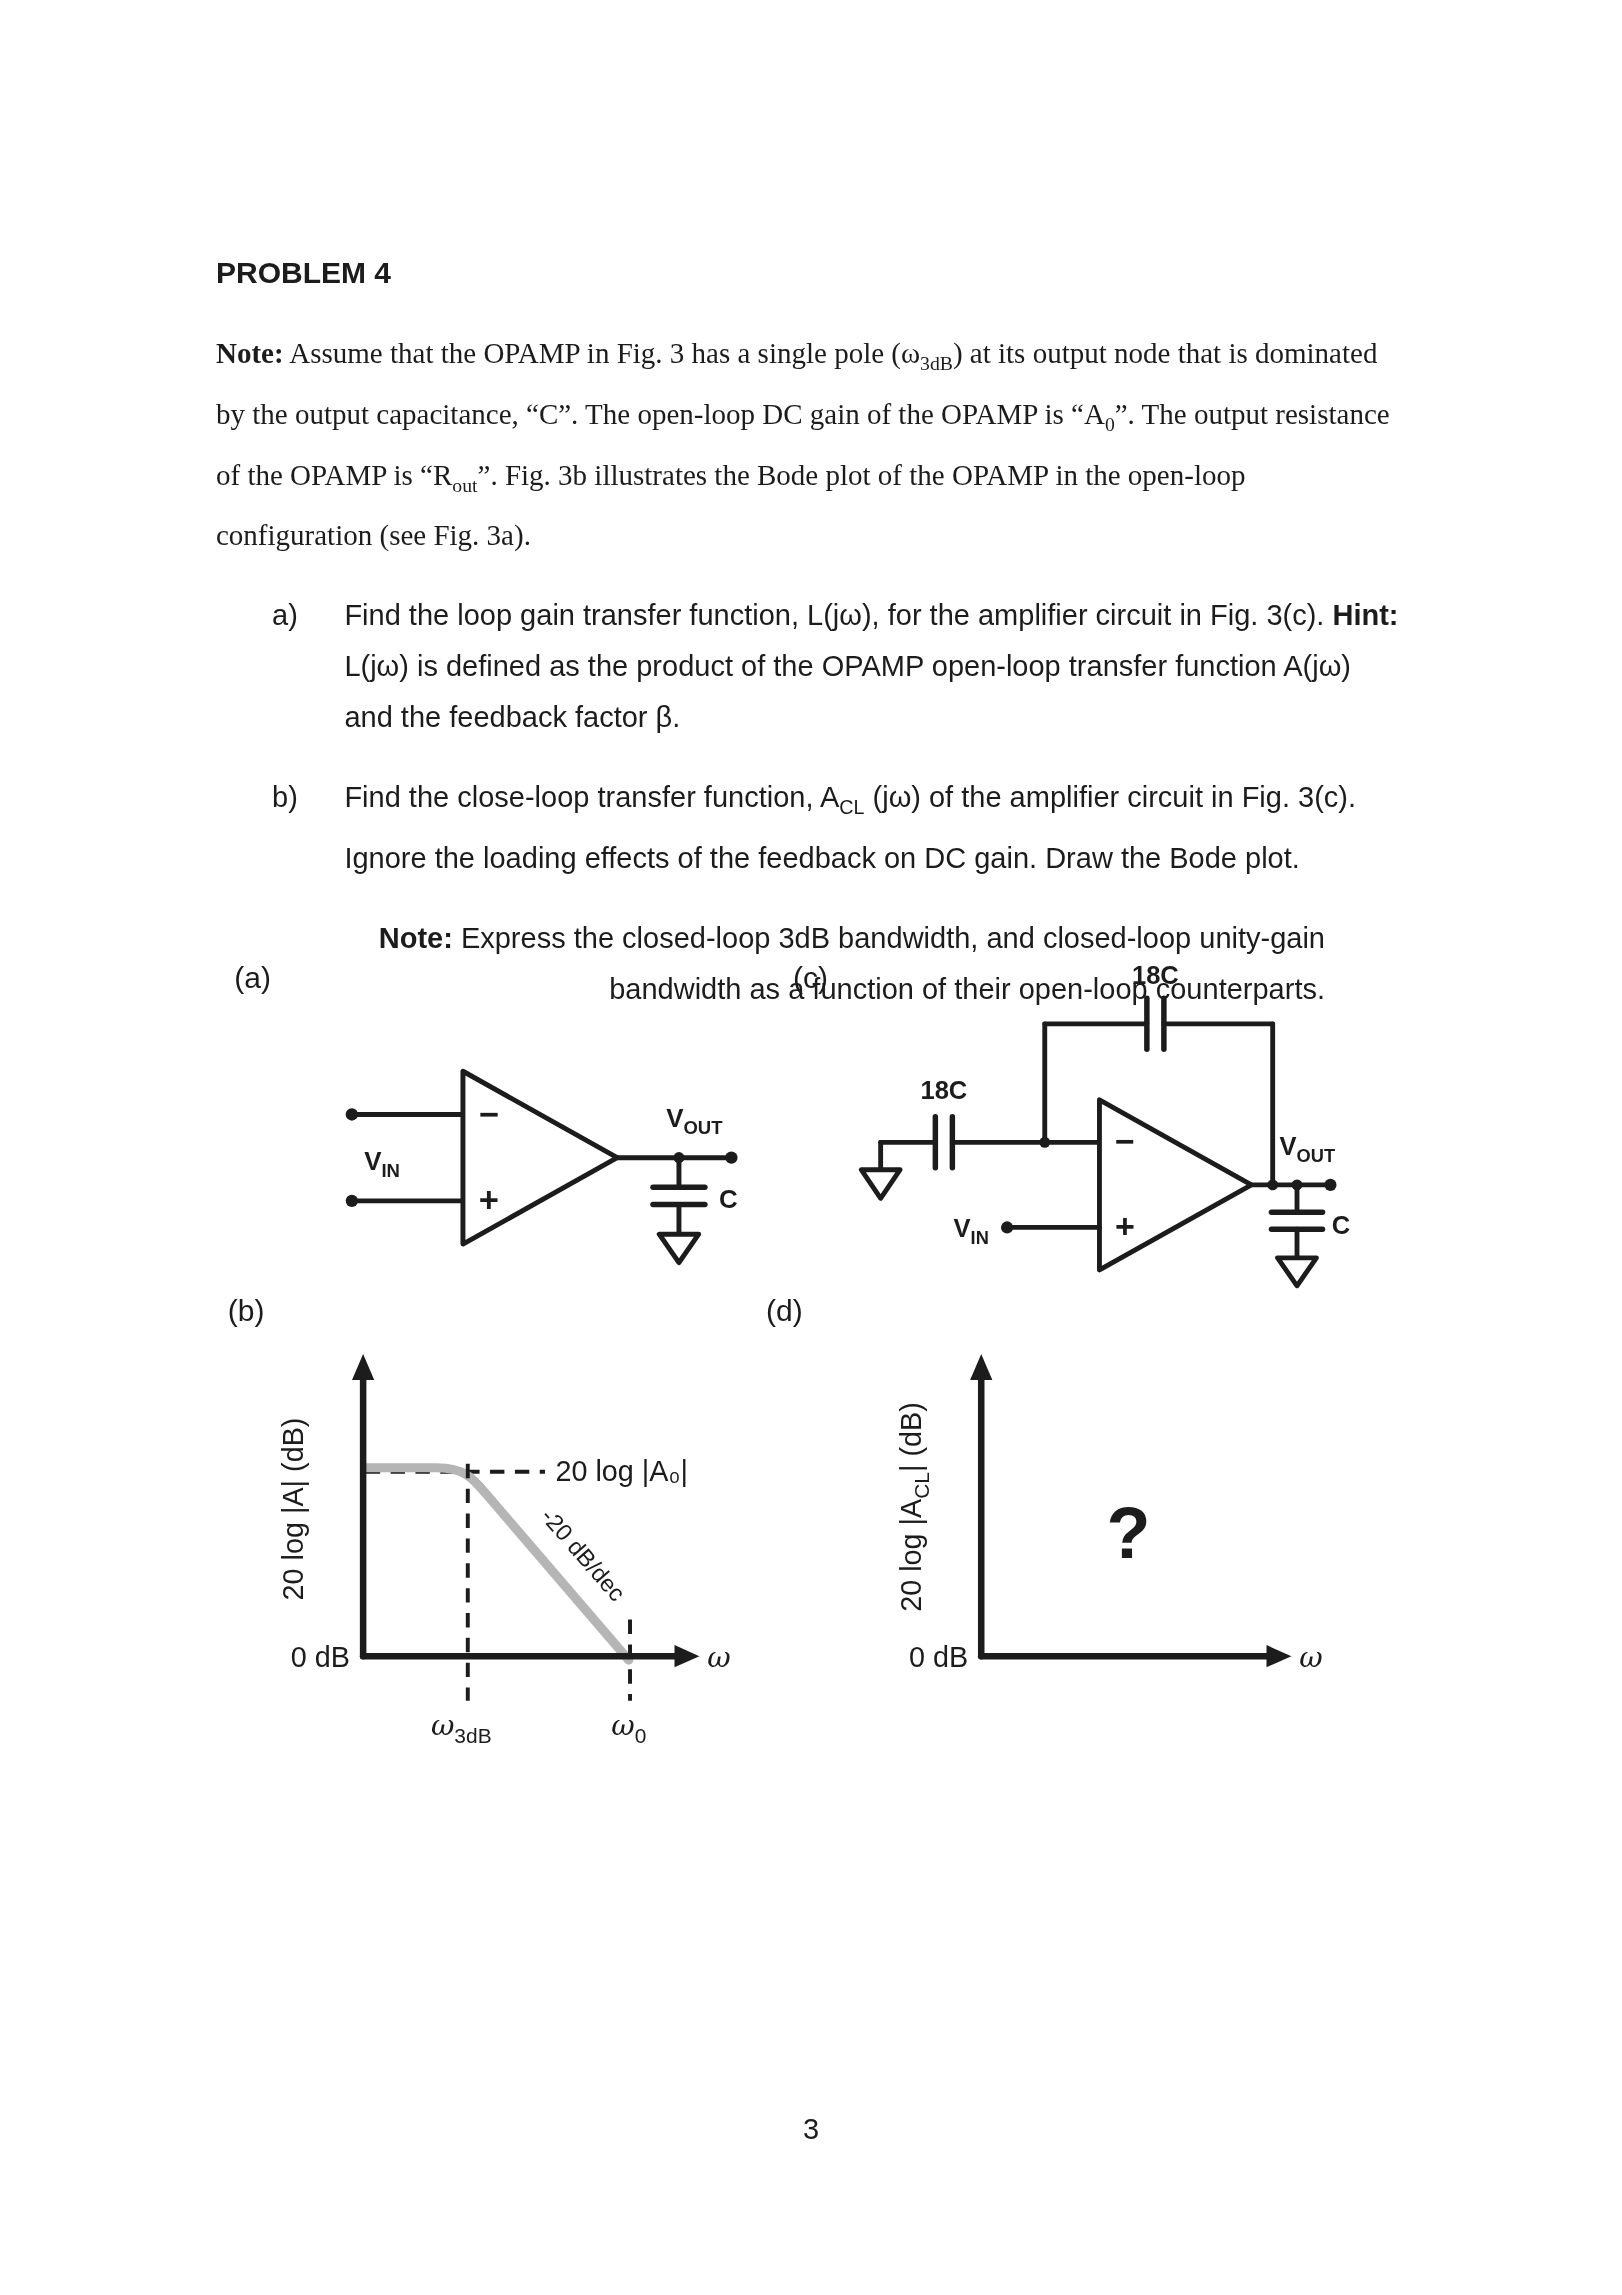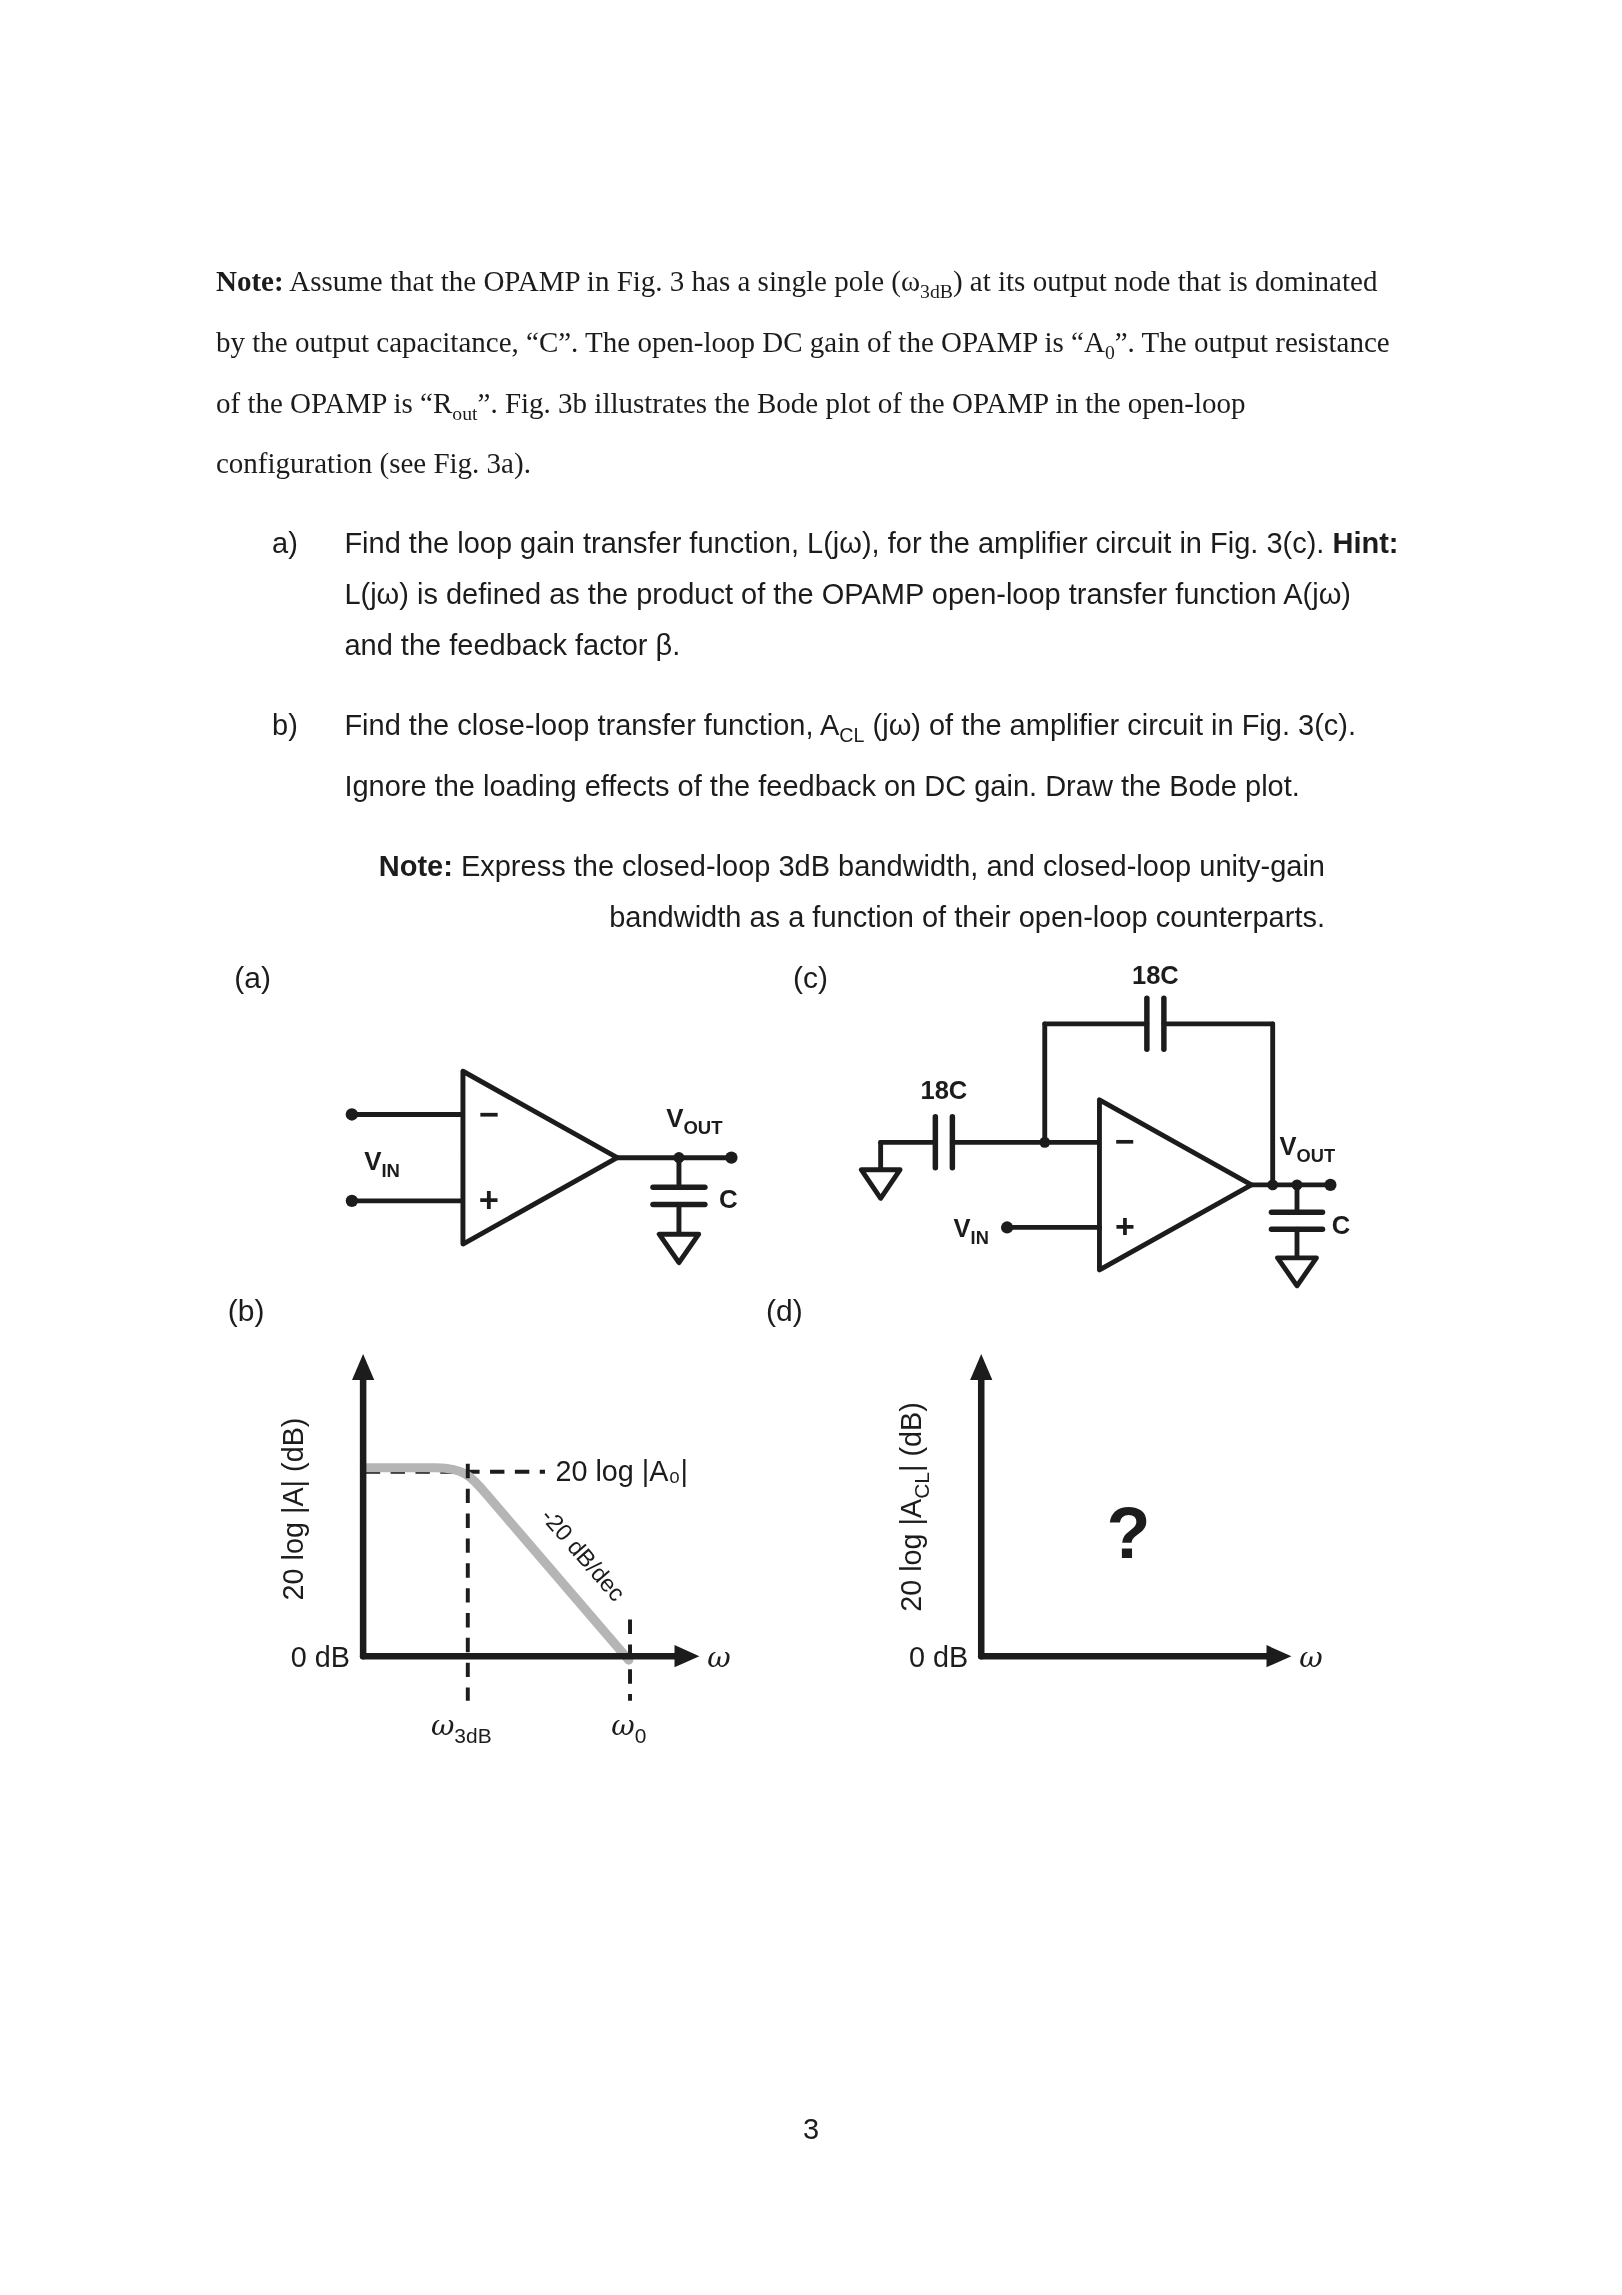--- a/index.html
+++ b/index.html
@@ -35,20 +35,21 @@
   .tick{font-size:44px;}
   .omega{font-family:"DejaVu Serif",serif;font-style:italic;}
   .qmark{font-weight:bold;font-size:110px;}
 </style>
 </head>
 <body>
 
 <div class="page">
 
   <div class="text-block">
+    <h1 class="problem-title">PROBLEM 4</h1>
     <p class="para"><b>Note:</b> Assume that the OPAMP in Fig. 3 has a single pole (ω<sub>3dB</sub>) at its output node that is dominated by the output capacitance, “C”. The open-loop DC gain of the OPAMP is “A<sub>0</sub>”. The output resistance of the OPAMP is “R<sub>out</sub>”. Fig. 3b illustrates the Bode plot of the OPAMP in the open-loop configuration (see Fig. 3a).</p>
     <div class="items">
       <div class="item">
         <span class="marker">a)</span>
         <span class="body">Find the loop gain transfer function, L(jω), for the amplifier circuit in Fig. 3(c). <b>Hint:</b> L(jω) is defined as the product of the OPAMP open-loop transfer function A(jω) and the feedback factor β.</span>
       </div>
       <div class="item">
         <span class="marker">b)</span>
         <span class="body">Find the close-loop transfer function, A<sub>CL</sub> (jω) of the amplifier circuit in Fig. 3(c). Ignore the loading effects of the feedback on DC gain. Draw the Bode plot.</span>
       </div>

